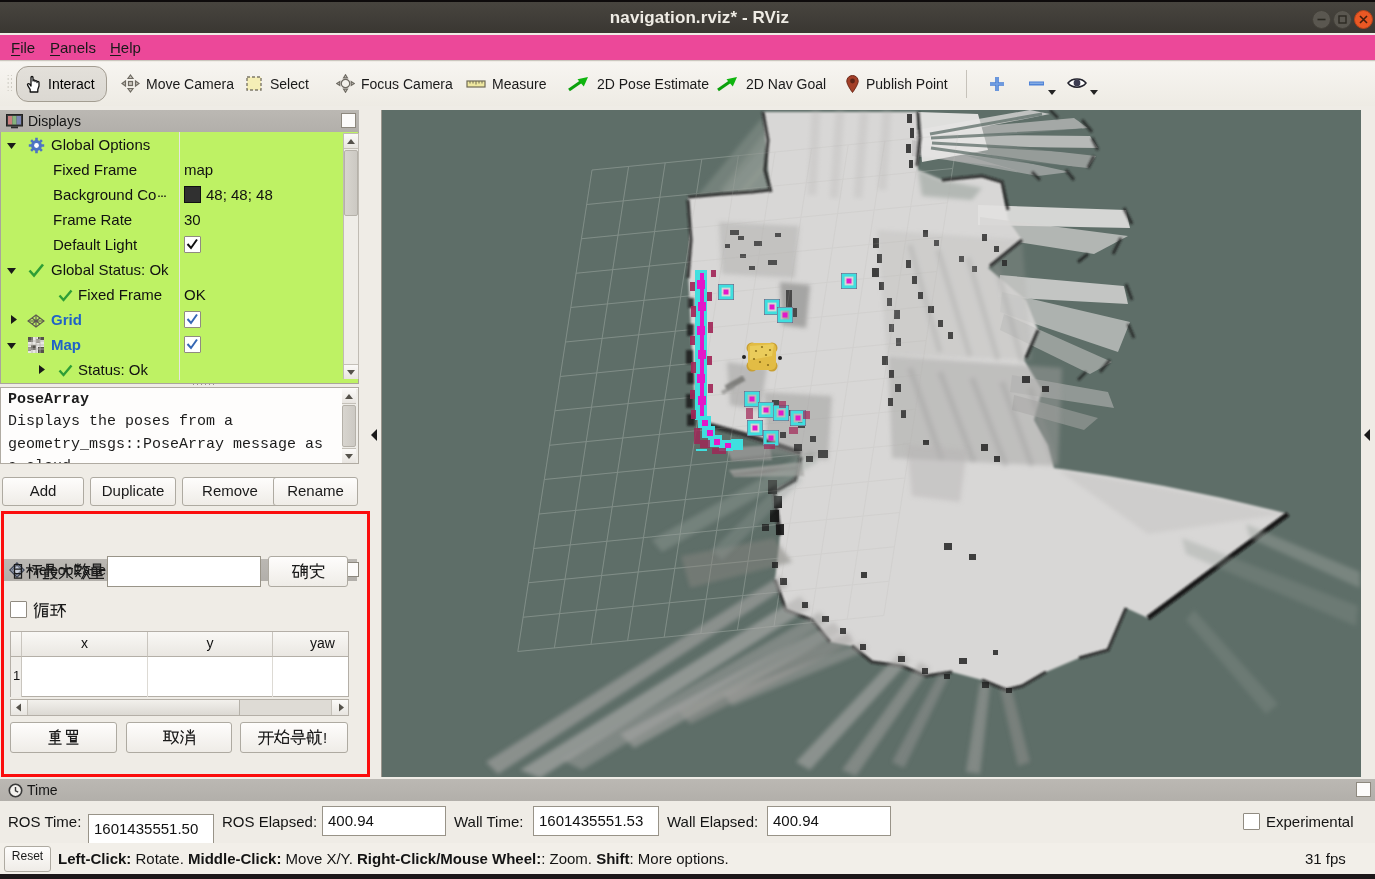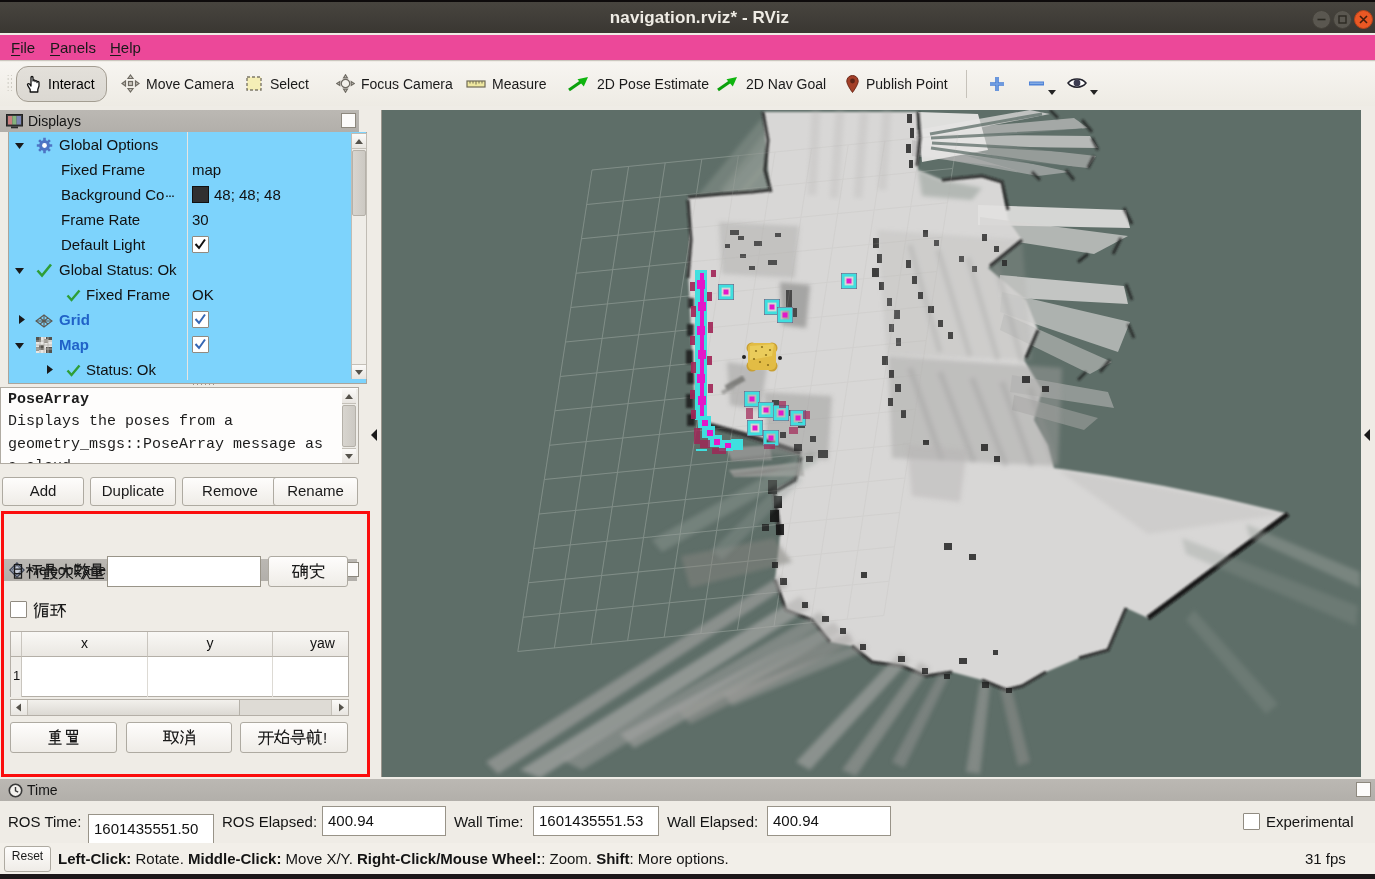--- a/index.html
+++ b/index.html
@@ -27,21 +27,21 @@
   #interactbtn { left:16px; top:4px; width:91px; height:36px; background:linear-gradient(#e3e0da,#dbd8d2);
      border:1px solid #a39d92; border-radius:12px; display:flex; align-items:center; padding-left:7px; font-size:14px; }
   #interactbtn svg { margin-right:5px; }
 
   
   .phead { position:absolute; left:0; width:359px; height:22px; background:linear-gradient(#bbb8b3,#b2afaa); font-size:14px; color:#141414; }
   .phead .ttl { position:absolute; left:28px; top:3px; }
   .floatbtn { position:absolute; width:15px; height:15px; background:#fcfbfa; border:1px solid #8d887e; }
 
   #displays-head { top:110px; }
-  #tree { left:8px; top:132px; width:359px; height:252px; background:#7dd3fc; border:1px solid #aaa59c; border-top:none; }
+  #tree { left:0; top:132px; width:359px; height:252px; background:#bef264; border:1px solid #aaa59c; border-top:none; }
   .trow { position:absolute; left:0; width:341px; height:25px; font-size:15px; color:#111; }
   .trow .lbl { position:absolute; top:3px; }
   .colsep { position:absolute; left:178px; top:0; width:1px; height:248px; background:#e7e5e1; }
   .cb { position:absolute; width:17px; height:17px; background:#fff; border:1px solid #908b81; border-radius:1px; }
   .bluebold { color:#2062c8; font-weight:bold; }
 
   #desc { left:0; top:387px; width:359px; height:77px; background:#fefdfc; border:1px solid #b0aba2; font-size:15px; color:#1c1c1c; overflow:hidden; }
   #desc .in { position:absolute; left:7px; top:2px; width:330px; line-height:23px;font-family:Liberation Mono, monospace; }
 
   .vscroll { position:absolute; width:16px; background:#efede8; border:1px solid #c0bcb4; }

